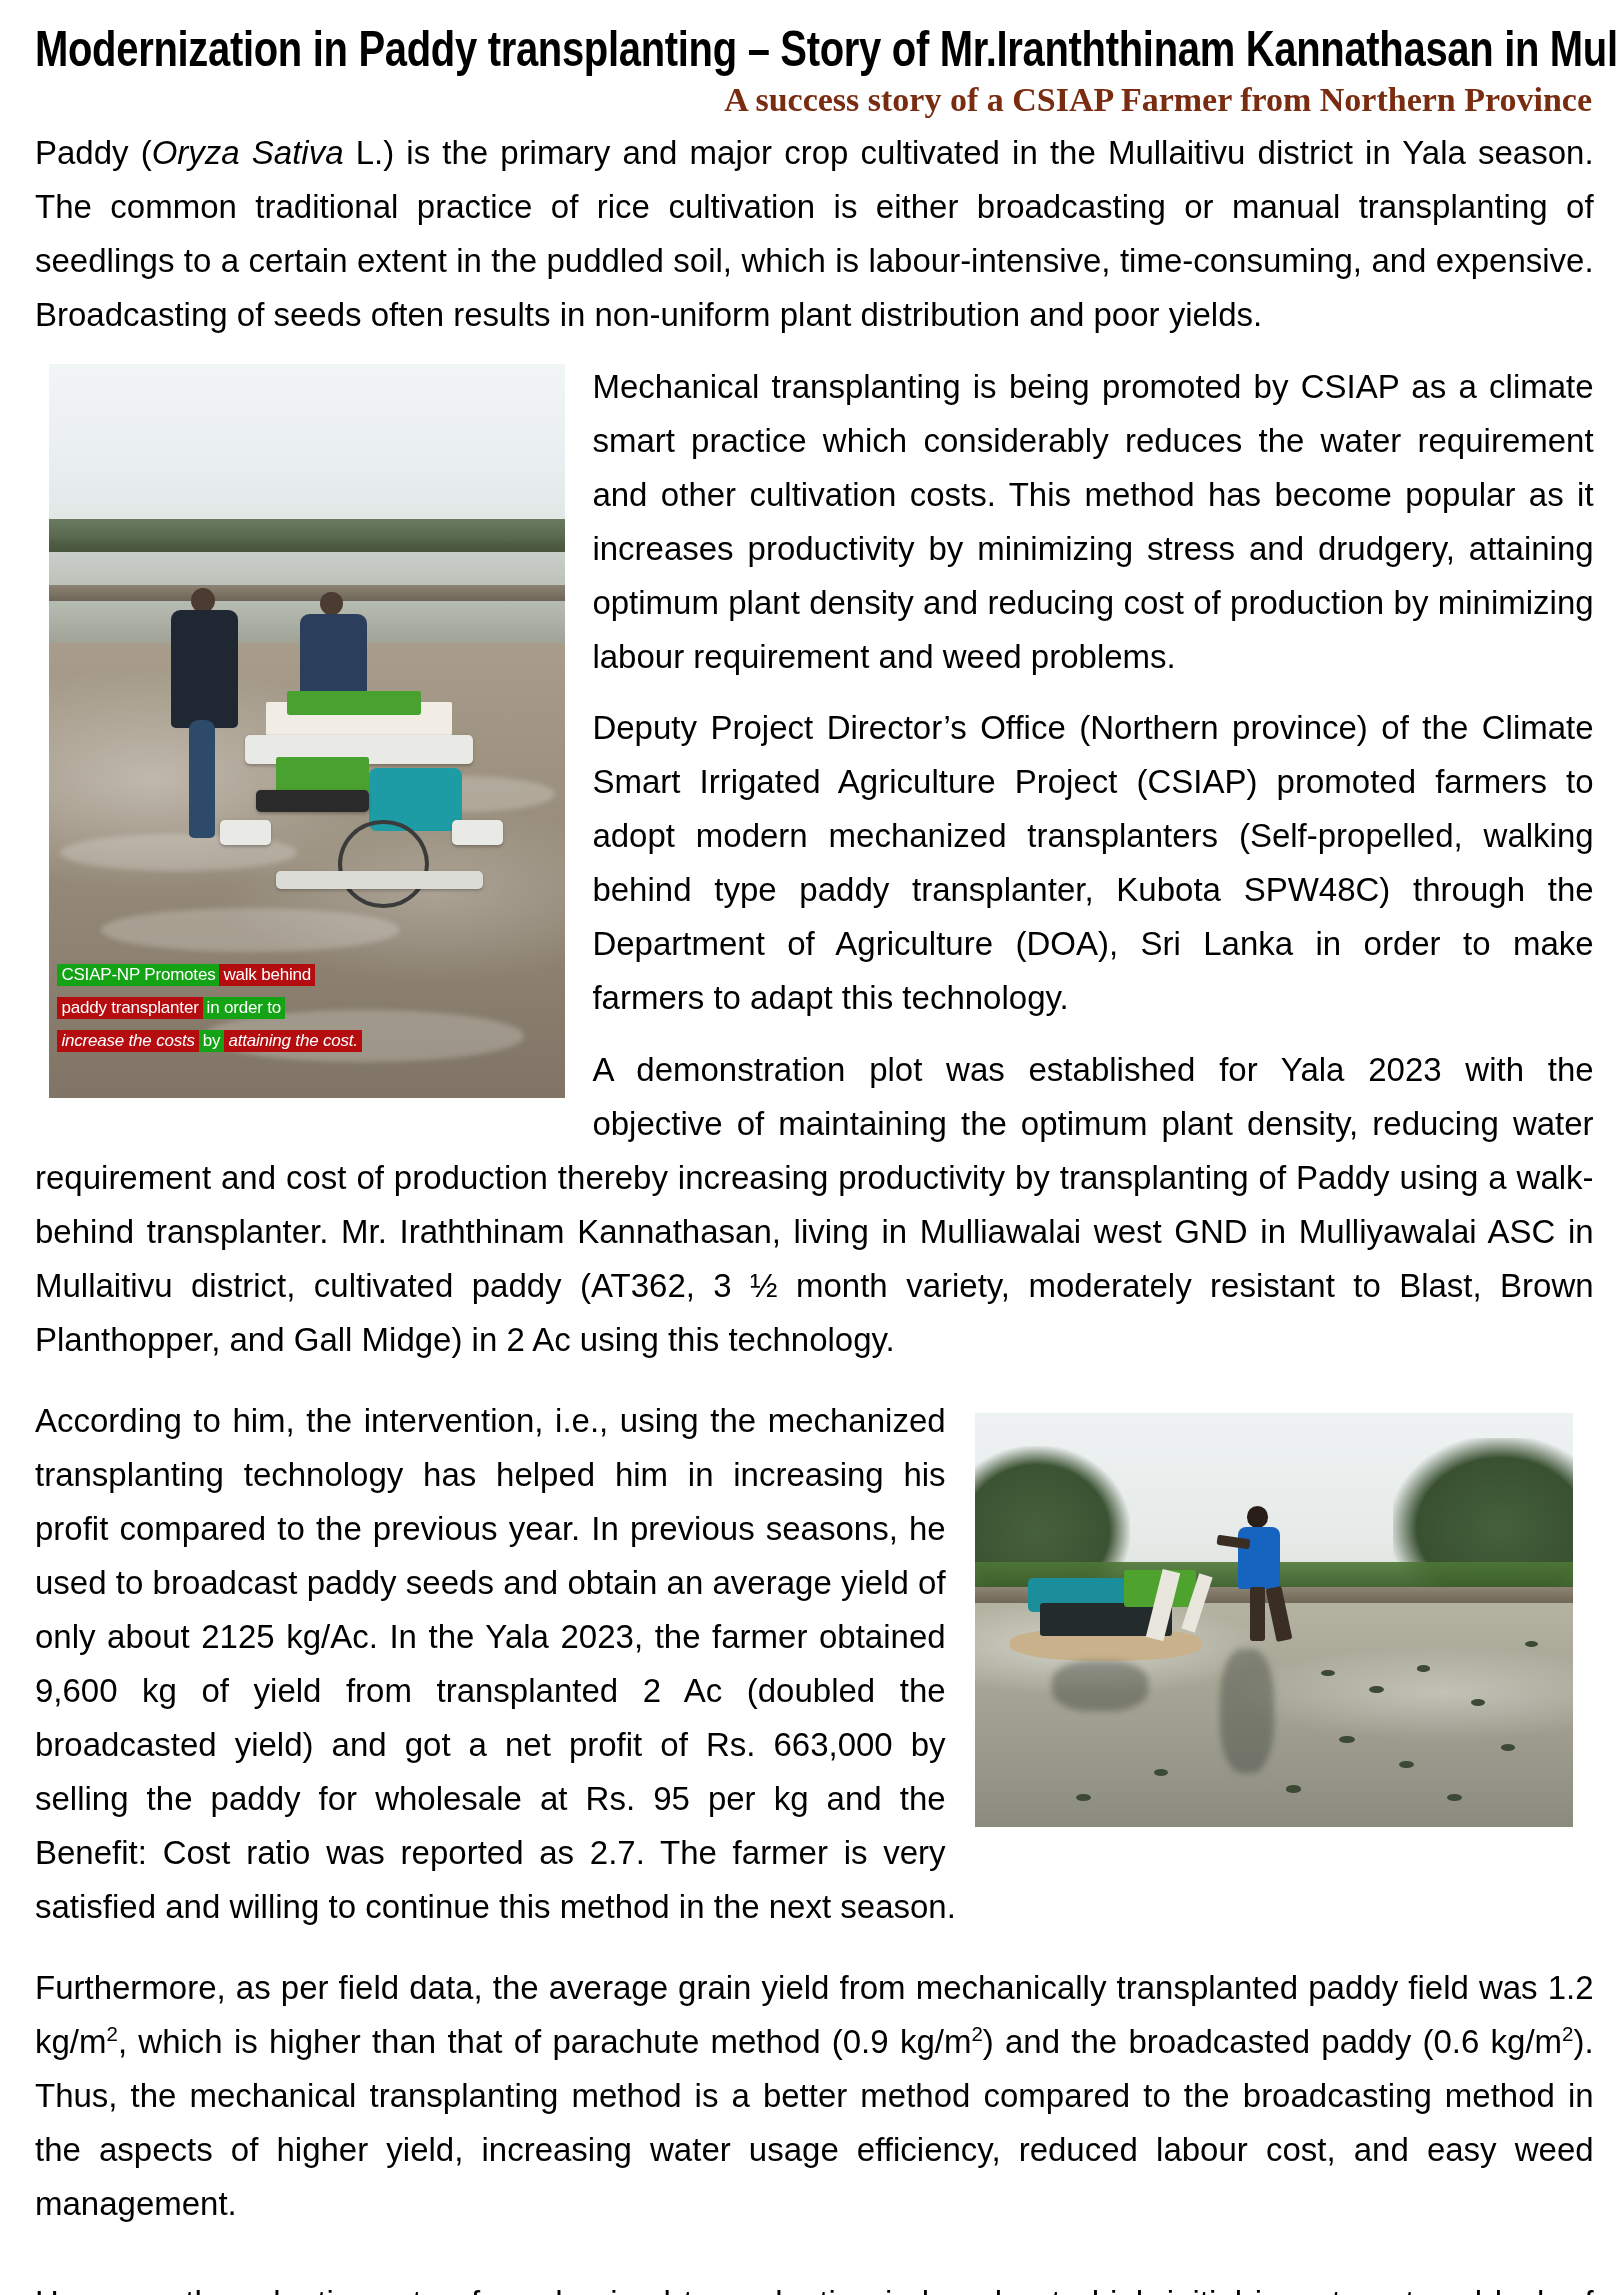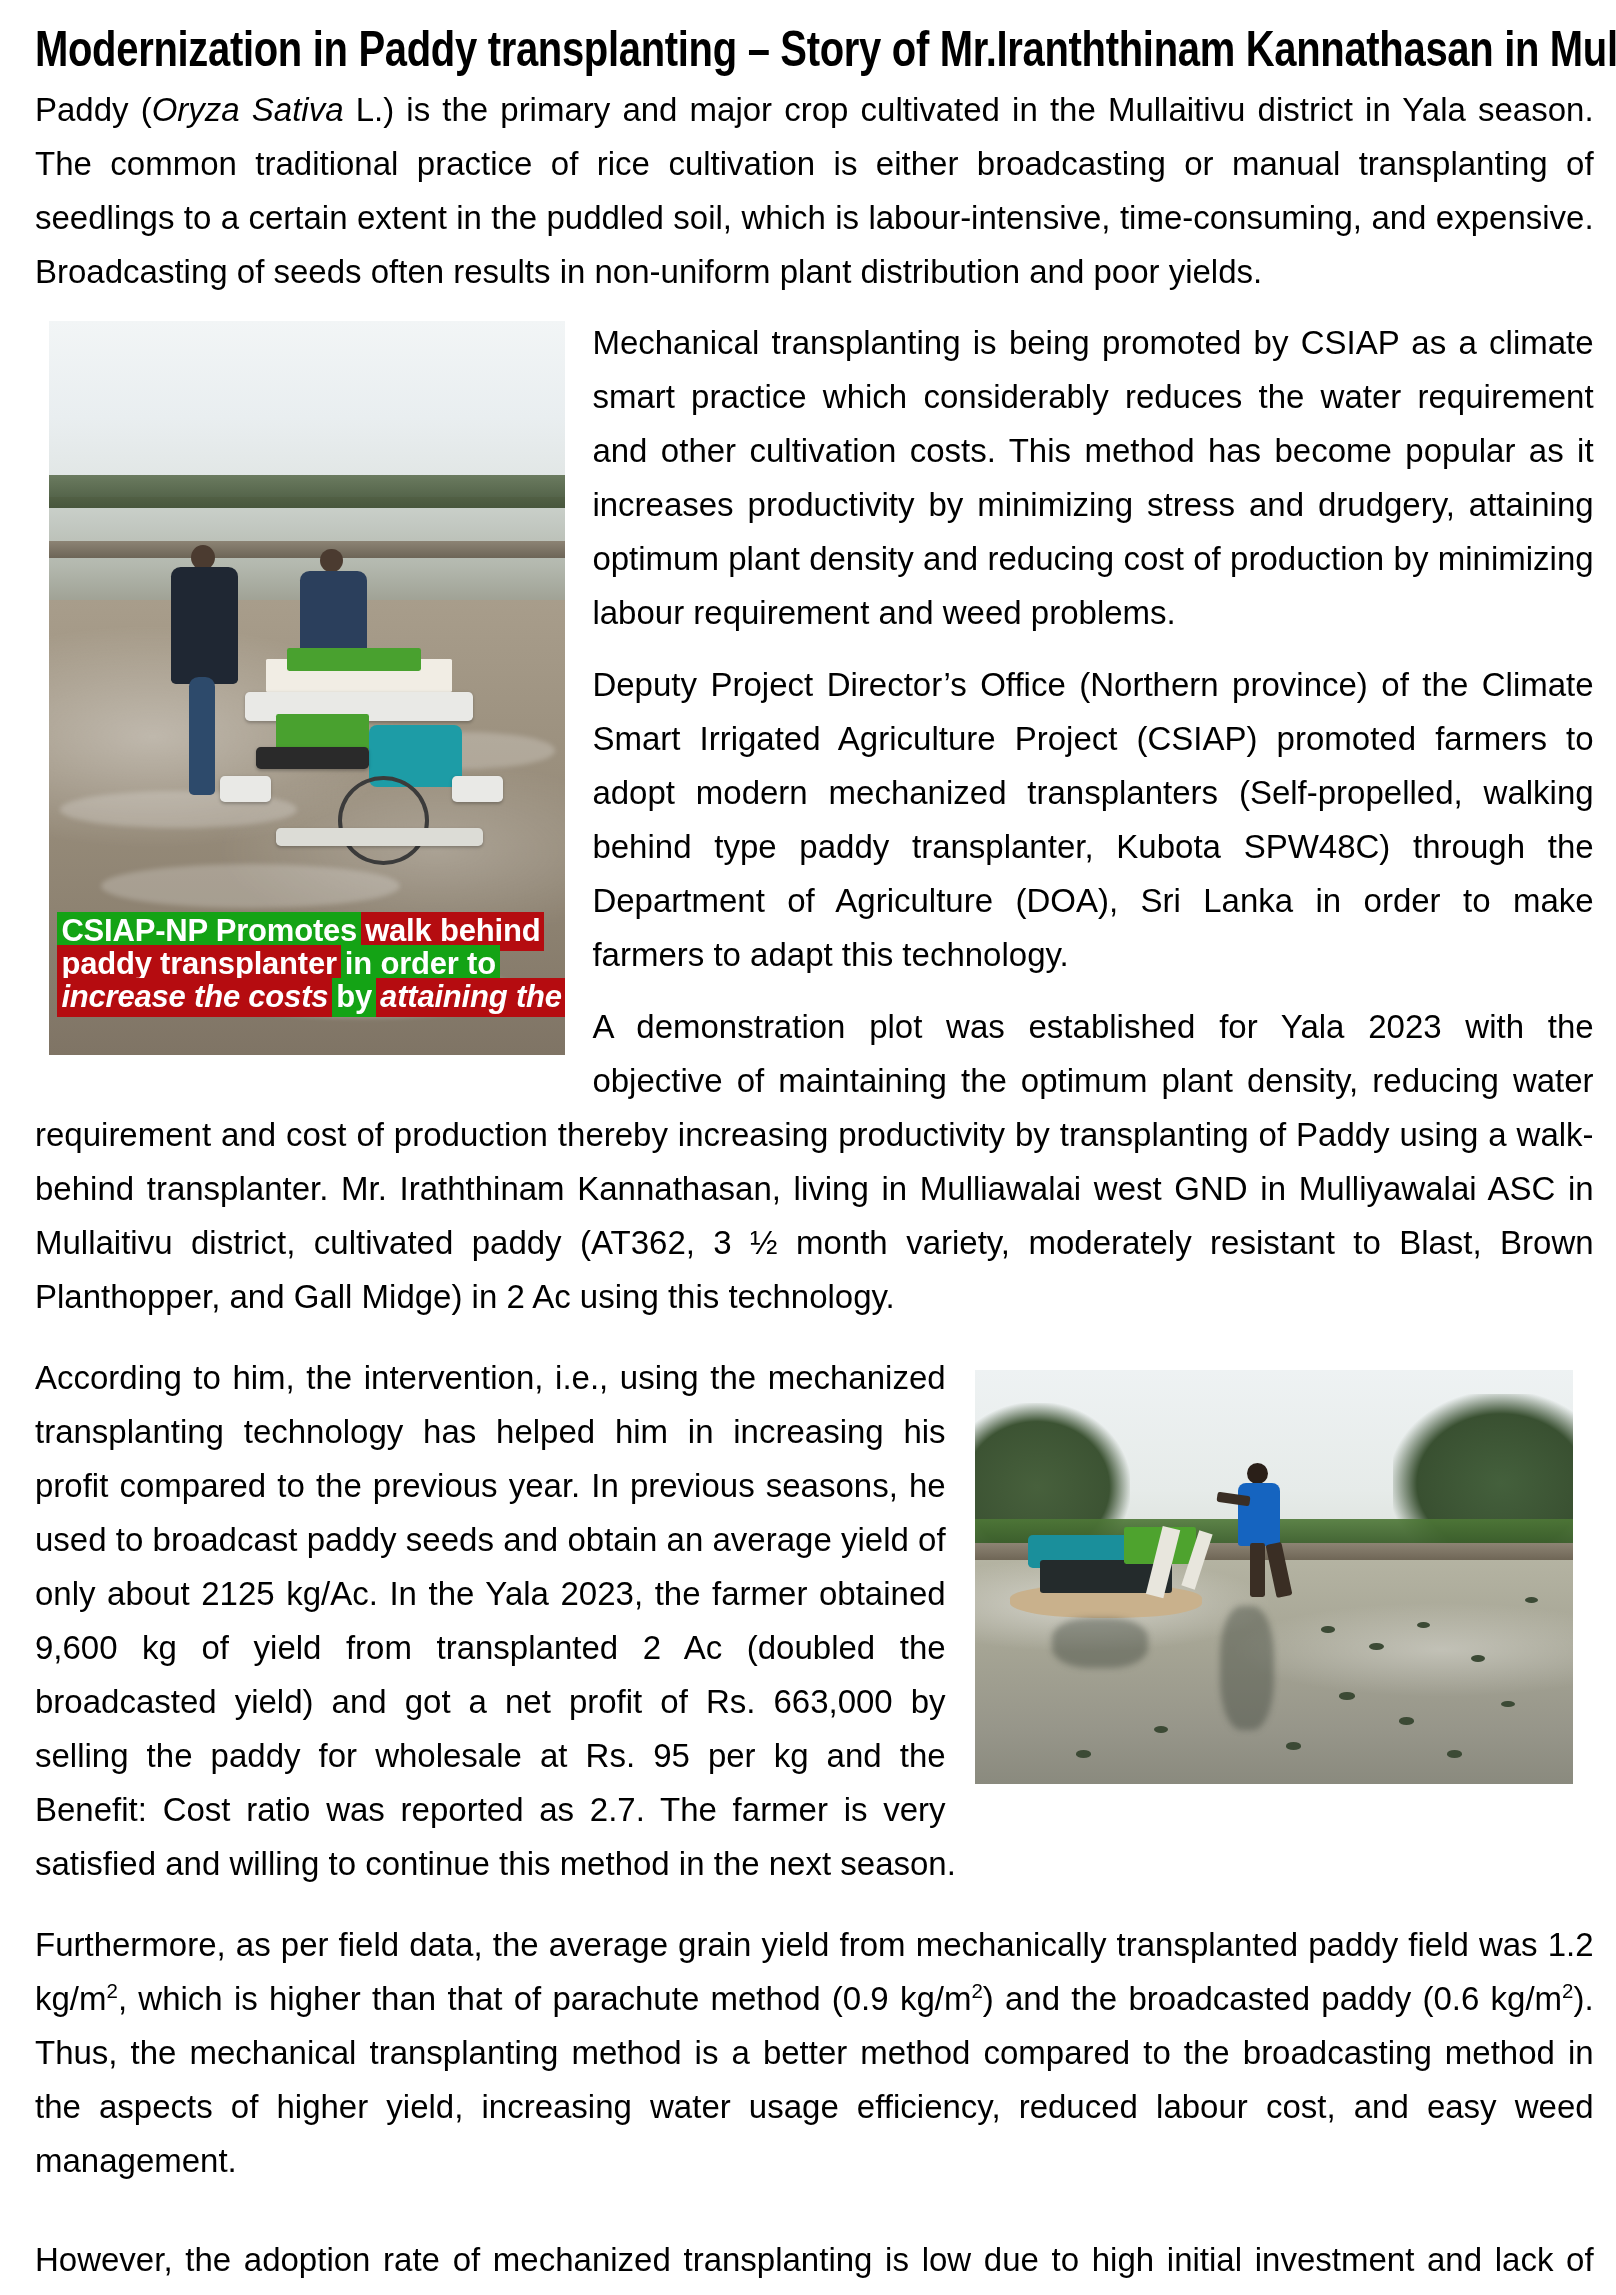--- a/index.html
+++ b/index.html
@@ -130,23 +130,23 @@
     background: transparent;
   }
 
   
   .caption-overlay {
     position: absolute;
     left: 8px;
     bottom: 42px;
     width: calc(100% - 11.2px);
     font-family: "Liberation Sans", sans-serif;
-    font-size: 31px;
+    font-size: 17px;
     line-height: 33px;
-    font-weight: bold;
+    font-weight: normal;
     color: #ffffff;
     letter-spacing: -0.2px;
   }
   .caption-overlay .ln { display: block; white-space: nowrap; }
   .hl-green { background: #14a315; padding: 0.8px 4px 2.4px 4px; box-decoration-break: clone; }
   .hl-red   { background: #b50c10; padding: 0.8px 4px 2.4px 4px; box-decoration-break: clone; }
   .cap-italic { font-style: italic; }
 
   
   .photo-right {
@@ -197,20 +197,21 @@
   .p2-handle { position: absolute; background: #e8e6dd; }
 
   .clear { clear: both; }
 </style>
 </head>
 <body>
 
 <div class="page">
 
   <h1 class="title">Modernization in Paddy transplanting – Story of Mr.Iranththinam Kannathasan in Mullaitivu</h1>
+  <div class="subtitle">A success story of a CSIAP Farmer from Northern Province</div>
 
   <p class="body-text lead"><span>Paddy (</span><span class="italic">Oryza Sativa</span><span> L.) is the primary and major crop cultivated in the Mullaitivu district in Yala season. The common traditional practice of rice cultivation is either broadcasting or manual transplanting of seedlings to a certain extent in the puddled soil, which is labour-intensive, time-consuming, and expensive. Broadcasting of seeds often results in non-uniform plant distribution and poor yields.</span></p>
 
   <div class="gap-sm"></div>
 
   <figure class="photo-left">
     <div class="pf-sky"></div>
     <div class="pf-treeline"></div>
     <div class="pf-water"></div>
     <div class="pf-bund"></div>

